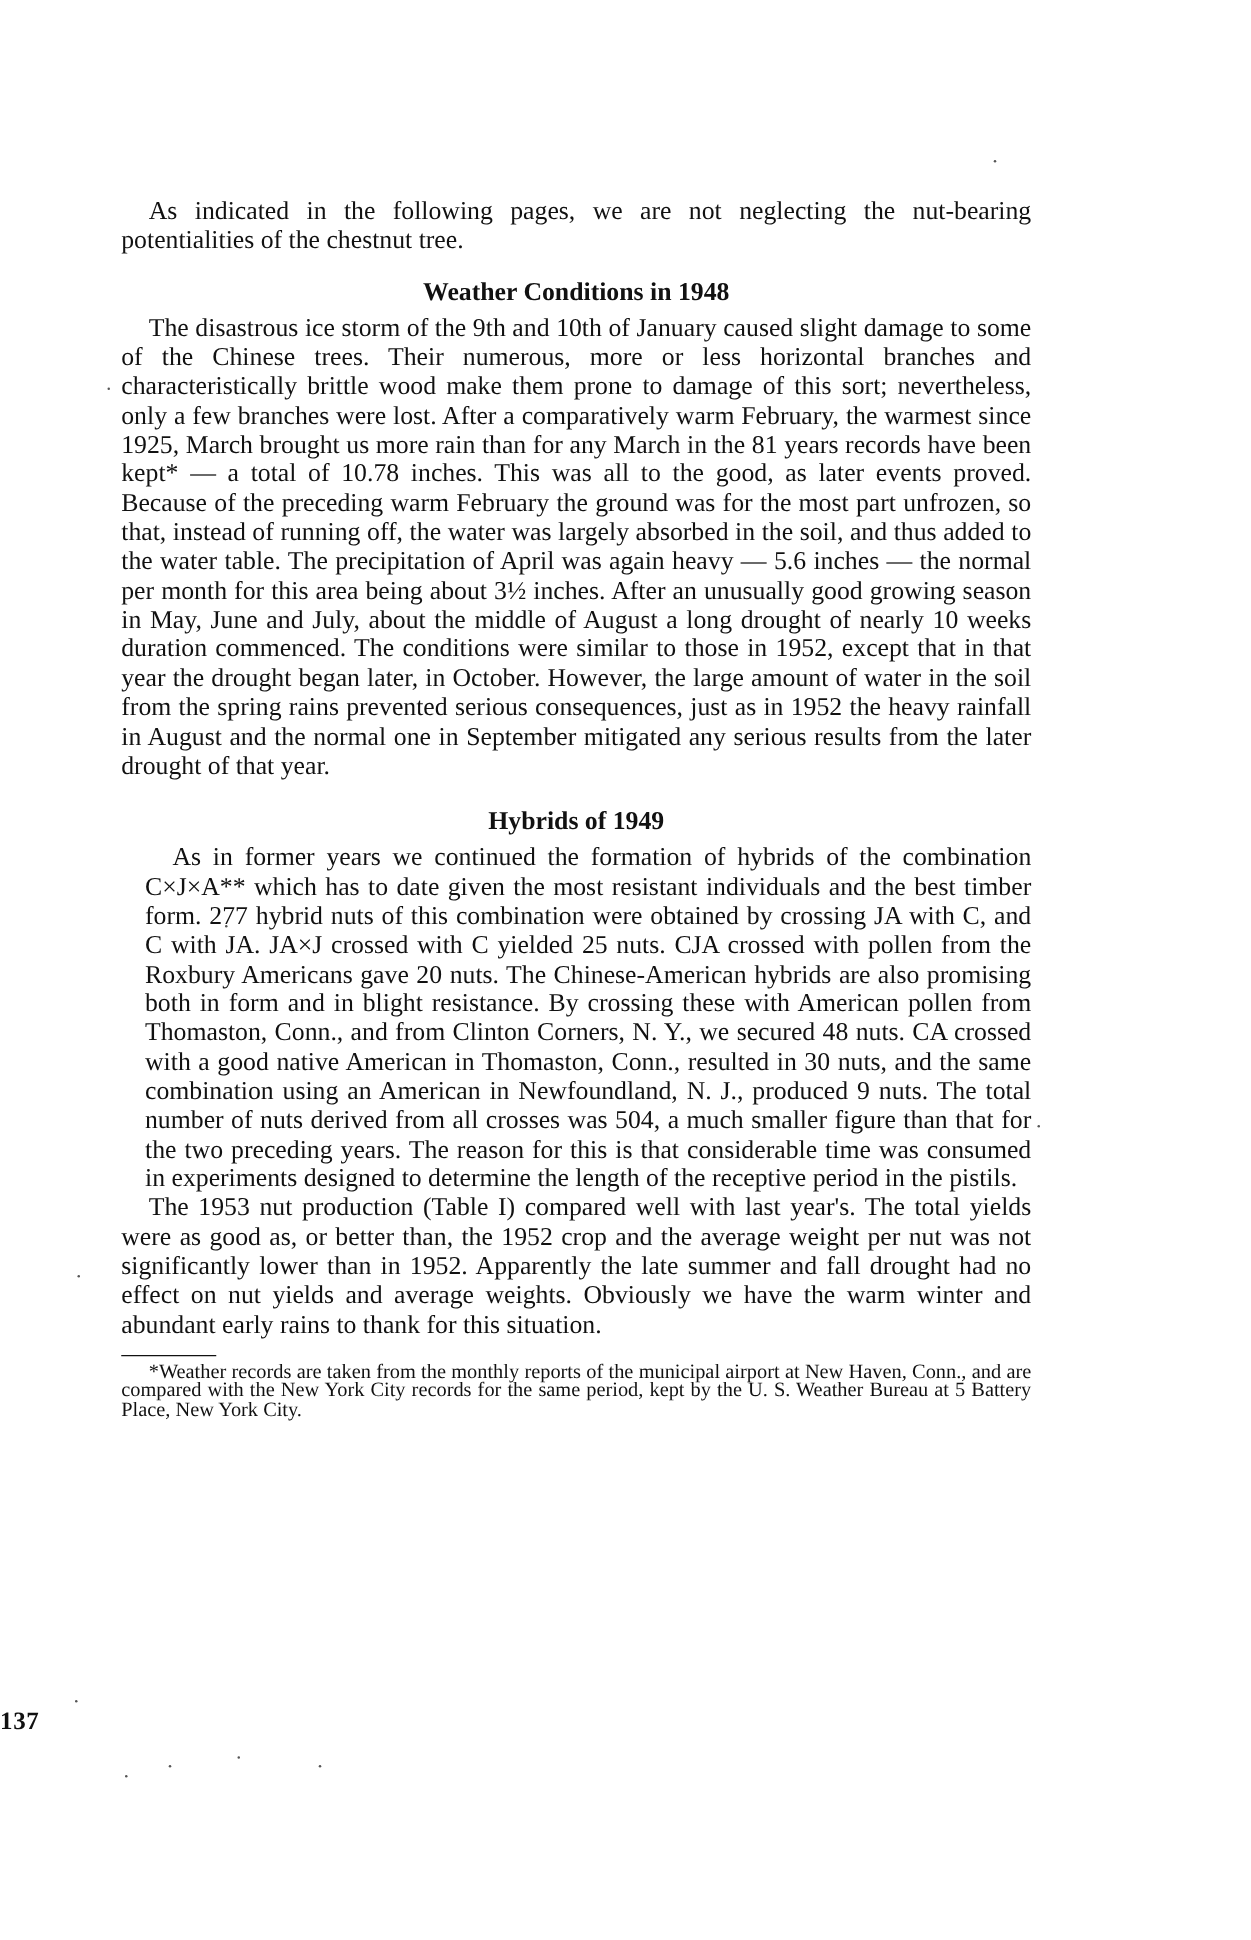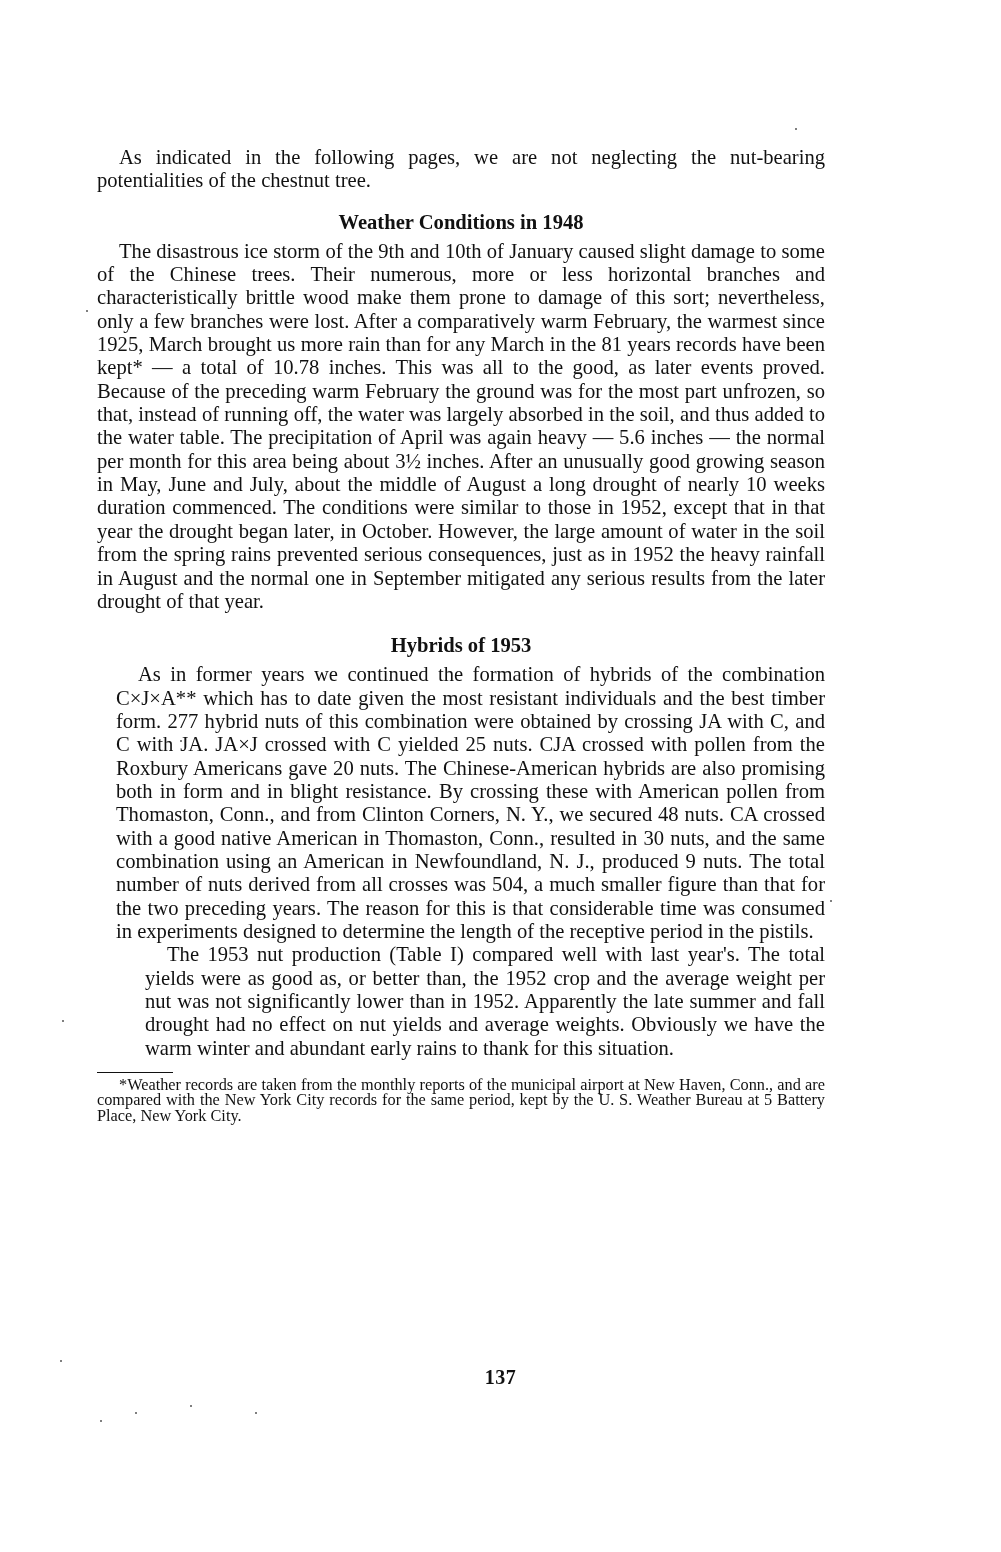--- a/index.html
+++ b/index.html
@@ -11,21 +11,21 @@
       width: 1001px;
       height: 1552px;
       position: relative;
       overflow: hidden;
       color: #111111;
       font-family: "Liberation Serif", "DejaVu Serif", serif;
     }
     .page {
       position: absolute;
       left: 97px;
-      top: 146px;
+      top: 158px;
       width: 728px;
     }
     .para {
       margin: 0;
       font-size: 20.6px;
       line-height: 23.35px;
       text-align: justify;
       text-indent: 22px;
       hyphens: manual;
     }
@@ -34,41 +34,40 @@
       text-align: center;
       font-weight: bold;
       font-size: 20.6px;
       line-height: 24px;
     }
     .h-weather { margin-top: 17px; margin-bottom: 6px; }
     .h-hybrids { margin-top: 20px; margin-bottom: 6px; }
     .p-intro { margin-top: 0; }
     .p-weather { margin-top: 0; }
     .p-hybrids { margin-top: 0; margin-left: 19px; }
-    .p-production { margin-top: 0; margin-left: 48px; }
+    .p-production { margin-top: 0; }
     .footnote-rule {
       width: 76px;
       height: 0;
       border-top: 1.5px solid #111;
       margin-top: 12px;
       margin-bottom: 4px;
     }
     .footnote {
       margin: 0;
       font-size: 16.3px;
       line-height: 15.4px;
       text-align: justify;
       text-indent: 22px;
     }
     .page-number {
       position: absolute;
       left: 0;
       width: 1001px;
       top: 1366px;
-      text-align: center;
       font-weight: bold;
       font-size: 20px;
       letter-spacing: 0.5px;
     }
     .speck {
       position: absolute;
       width: 2px;
       height: 2px;
       background: #555;
       border-radius: 1px;
@@ -76,21 +75,21 @@
   </style>
 </head>
 <body>
 
 <div class="page">
   <p class="para p-intro">As indicated in the following pages, we are not neglecting the nut-bearing potentialities of the chestnut tree.</p>
 
   <h2 class="heading h-weather">Weather Conditions in 1948</h2>
   <p class="para p-weather">The disastrous ice storm of the 9th and 10th of January caused slight damage to some of the Chinese trees. Their numerous, more or less horizontal branches and characteristically brittle wood make them prone to damage of this sort; nevertheless, only a few branches were lost. After a comparatively warm February, the warmest since 1925, March brought us more rain than for any March in the 81 years records have been kept* — a total of 10.78 inches. This was all to the good, as later events proved. Because of the preceding warm February the ground was for the most part unfrozen, so that, instead of running off, the water was largely absorbed in the soil, and thus added to the water table. The precipitation of April was again heavy — 5.6 inches — the normal per month for this area being about 3½ inches. After an unusually good growing season in May, June and July, about the middle of August a long drought of nearly 10 weeks duration commenced. The conditions were similar to those in 1952, except that in that year the drought began later, in October. However, the large amount of water in the soil from the spring rains prevented serious consequences, just as in 1952 the heavy rainfall in August and the normal one in September mitigated any serious results from the later drought of that year.</p>
 
-  <h2 class="heading h-hybrids">Hybrids of 1953</h2>
+  <h2 class="heading h-hybrids">Hybrids of 1949</h2>
   <p class="para p-hybrids">As in former years we continued the formation of hybrids of the combination C×J×A** which has to date given the most resistant individuals and the best timber form. 277 hybrid nuts of this combination were obtained by crossing JA with C, and C with JA. JA×J crossed with C yielded 25 nuts. CJA crossed with pollen from the Roxbury Americans gave 20 nuts. The Chinese-American hybrids are also promising both in form and in blight resistance. By crossing these with American pollen from Thomaston, Conn., and from Clinton Corners, N. Y., we secured 48 nuts. CA crossed with a good native American in Thomaston, Conn., resulted in 30 nuts, and the same combination using an American in Newfoundland, N. J., produced 9 nuts. The total number of nuts derived from all crosses was 504, a much smaller figure than that for the two preceding years. The reason for this is that considerable time was consumed in experiments designed to determine the length of the receptive period in the pistils.</p>
   <p class="para p-production">The 1953 nut production (Table I) compared well with last year's. The total yields were as good as, or better than, the 1952 crop and the average weight per nut was not significantly lower than in 1952. Apparently the late summer and fall drought had no effect on nut yields and average weights. Obviously we have the warm winter and abundant early rains to thank for this situation.</p>
 
   <div class="footnote-rule"></div>
   <p class="footnote">*Weather records are taken from the monthly reports of the municipal airport at New Haven, Conn., and are compared with the New York City records for the same period, kept by the U. S. Weather Bureau at 5 Battery Place, New York City.</p>
 </div>
 
 <div class="page-number">137</div>
 
 <span class="speck" style="left:795px;top:128px;"></span>

